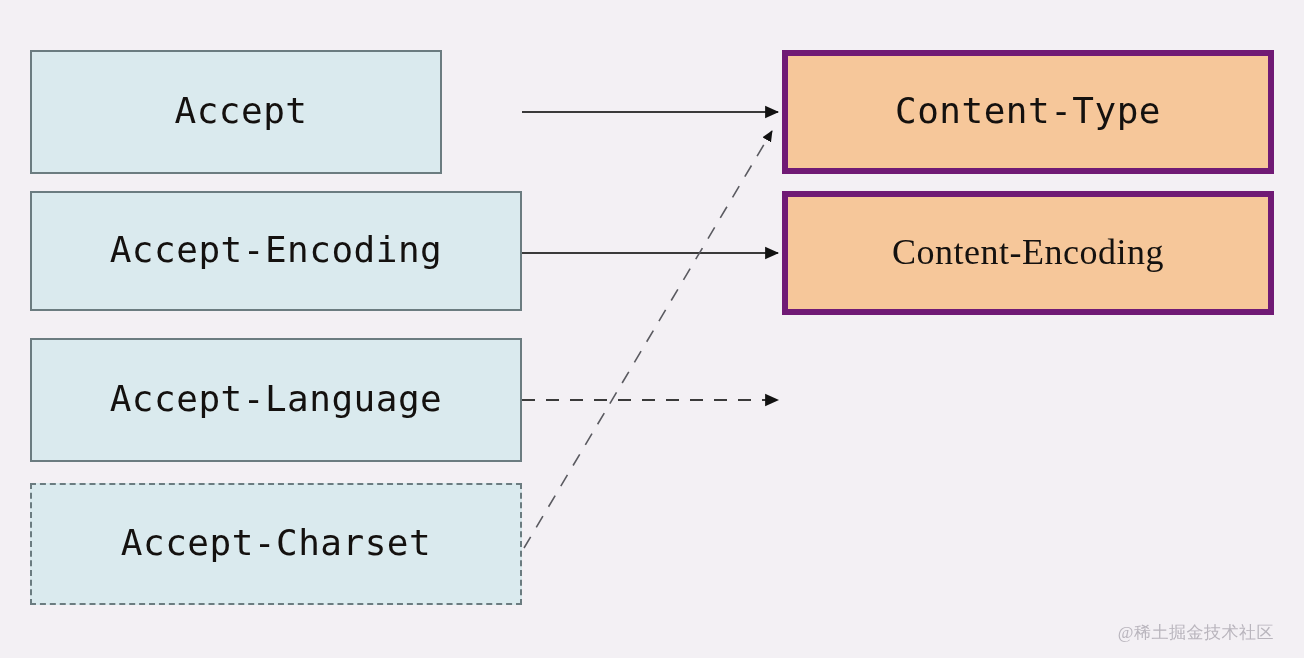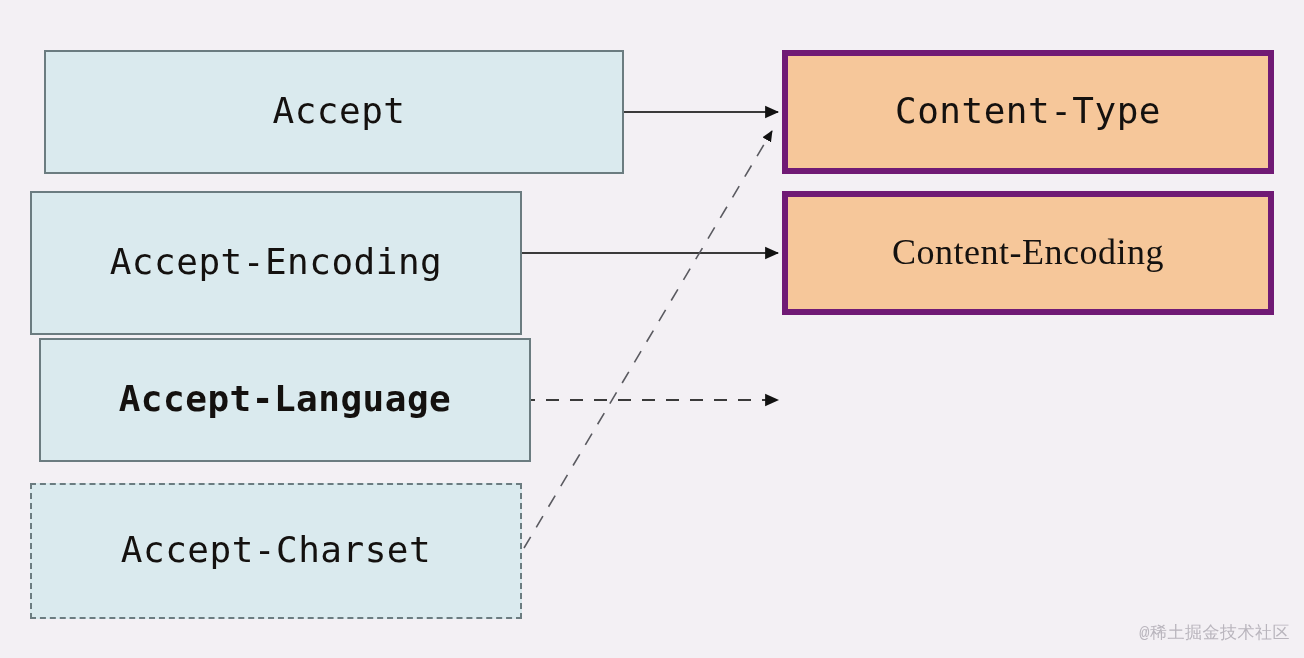--- a/index.html
+++ b/index.html
@@ -49,23 +49,23 @@
   #edges {
     position: absolute;
     left: 0;
     top: 0;
     width: 1304px;
     height: 658px;
     pointer-events: none;
   }
   .watermark {
     position: absolute;
-    right: 14px;
+    right: 30px;
     bottom: 14px;
-    font-family: Liberation Mono, monospace;
+    font-family: Liberation Serif, serif;
     font-size: 17px;
     color: #b9b5bd;
     letter-spacing: 0.5px;
     white-space: nowrap;
     text-align: right;
   }
 </style>
 </head>
 <body>
 
@@ -83,33 +83,33 @@
 
     <line x1="522" y1="112" x2="778" y2="112" stroke="#3a3a3a" stroke-width="2" marker-end="url(#arrow-solid)"></line>
 
     <line x1="522" y1="253" x2="778" y2="253" stroke="#3a3a3a" stroke-width="2" marker-end="url(#arrow-solid)"></line>
 
     <line x1="522" y1="400" x2="778" y2="400" stroke="#3a3a3a" stroke-width="2" stroke-dasharray="13 11" marker-end="url(#arrow-dashed)"></line>
 
     <line x1="524" y1="548" x2="772" y2="131" stroke="#5a5a60" stroke-width="1.6" stroke-dasharray="13 11" marker-end="url(#arrow-dashed)"></line>
   </svg>
 
-  <div class="node node-request" style="left:44px; top:50px; width:580px; height:124px;padding-left:10px;">
+  <div class="node node-request" style="left:30px; top:50px; width:412px; height:124px;padding-left:10px;">
     <span class="node-label">Accept</span>
   </div>
 
-  <div class="node node-request" style="left:30px; top:191px; width:492px; height:144px;">
+  <div class="node node-request" style="left:30px; top:191px; width:492px; height:120px;">
     <span class="node-label">Accept-Encoding</span>
   </div>
 
-  <div class="node node-request" style="left:39px; top:338px; width:492px; height:124px;font-weight:bold;">
+  <div class="node node-request" style="left:30px; top:338px; width:492px; height:124px;">
     <span class="node-label">Accept-Language</span>
   </div>
 
-  <div class="node node-request node-dashed" style="left:30px; top:483px; width:492px; height:136px;">
+  <div class="node node-request node-dashed" style="left:30px; top:483px; width:492px; height:122px;">
     <span class="node-label">Accept-Charset</span>
   </div>
 
   <div class="node node-response" style="left:782px; top:50px; width:492px; height:124px;">
     <span class="node-label">Content-Type</span>
   </div>
 
   <div class="node node-response" style="left:782px; top:191px; width:492px; height:124px;font-family:Liberation Serif, serif;">
     <span class="node-label">Content-Encoding</span>
   </div>

